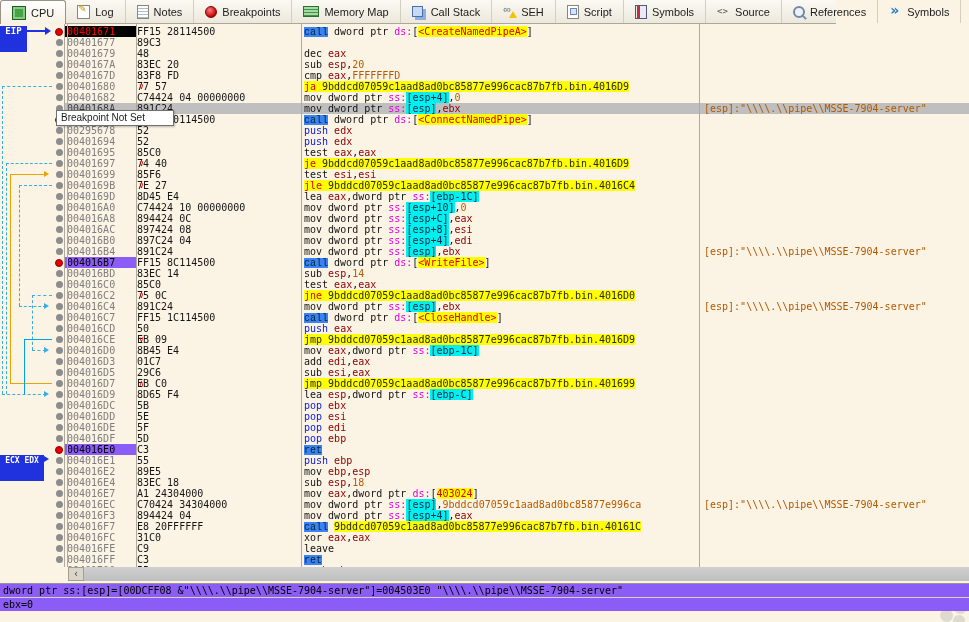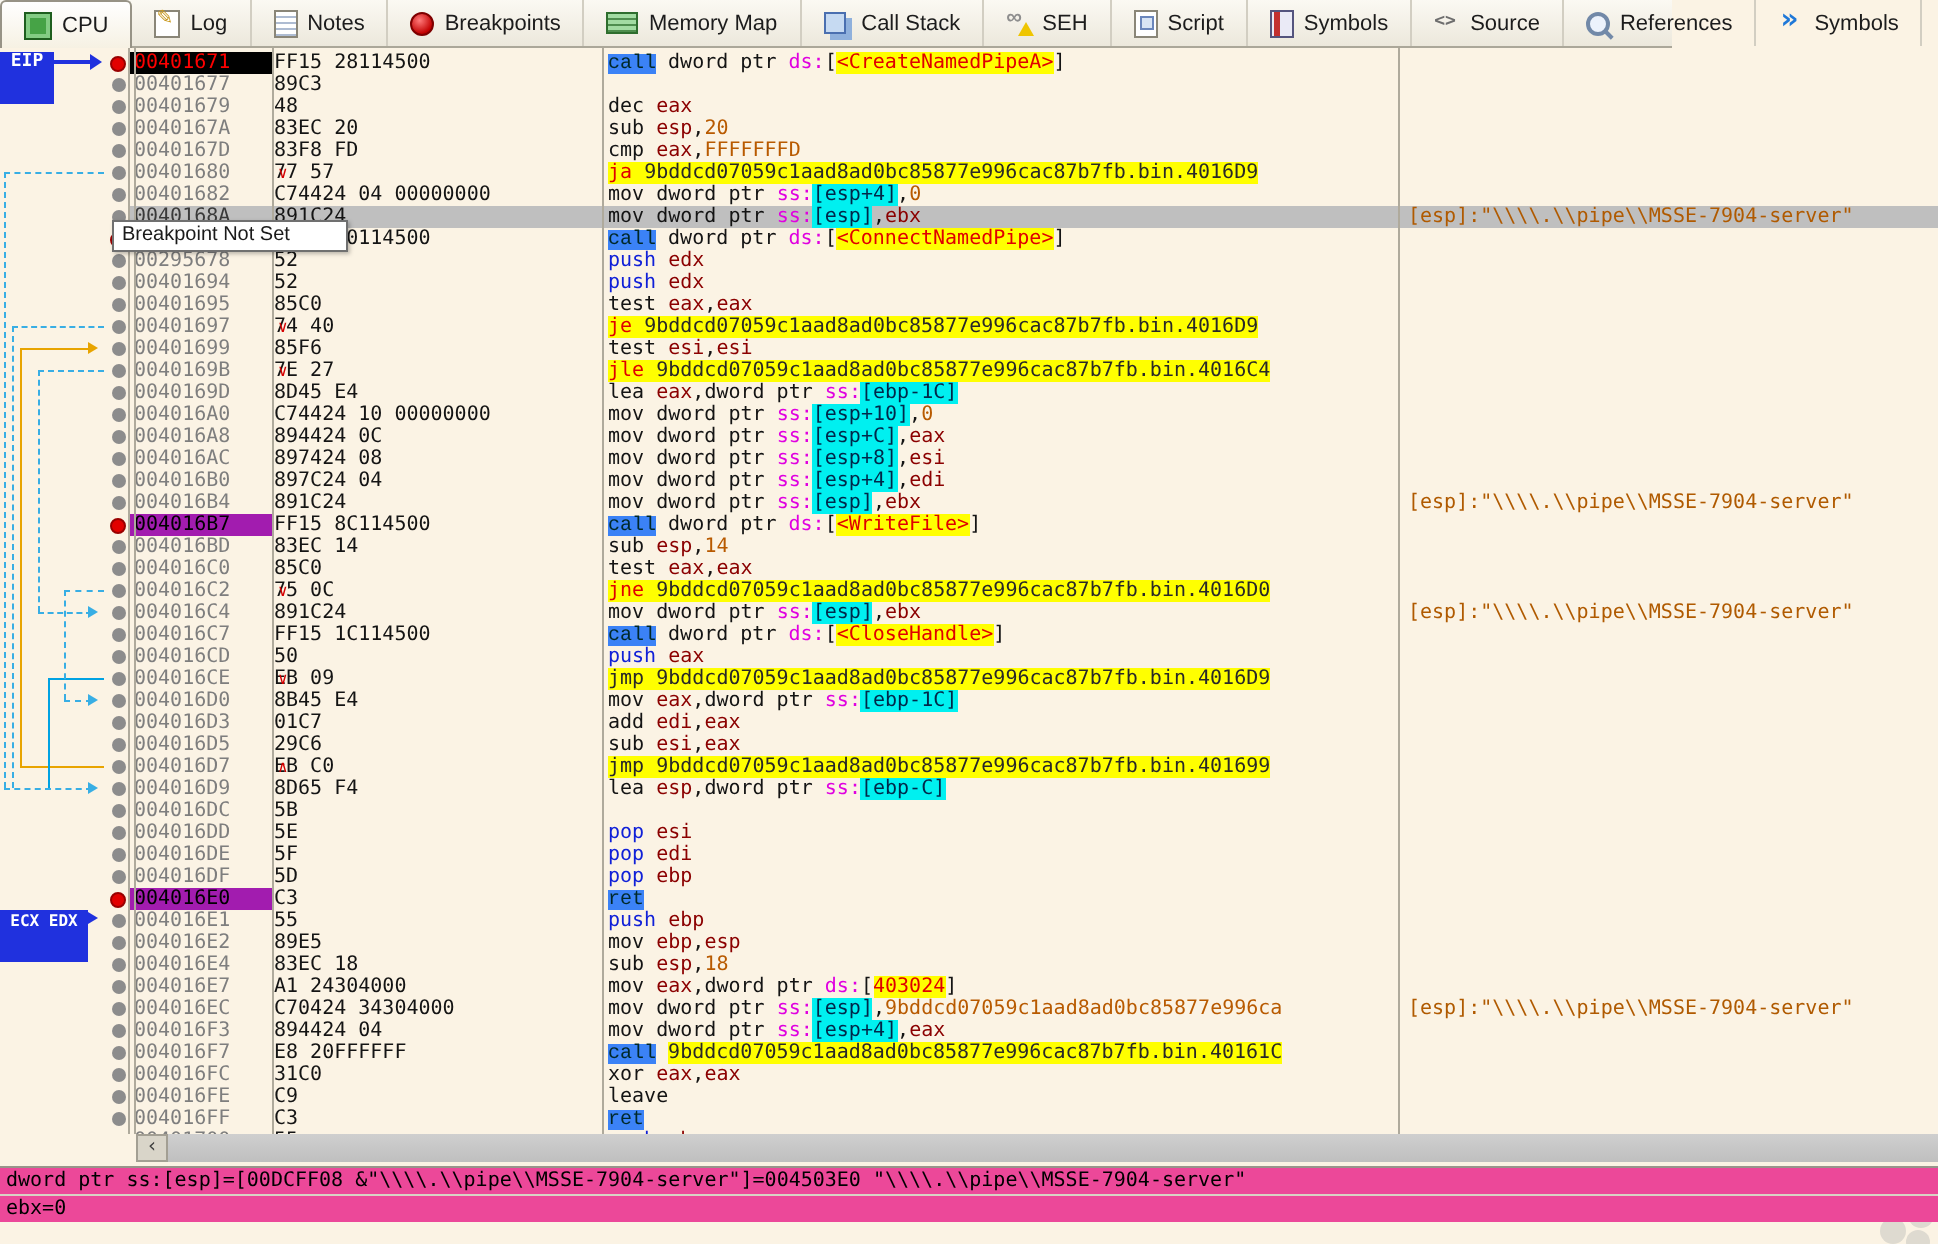--- a/index.html
+++ b/index.html
@@ -47,21 +47,21 @@
   
   .pane{position:absolute;left:0;top:24px;width:969px;height:543px;background:#FBF3E4;overflow:hidden;}
   #rows{position:absolute;left:0;top:2px;width:969px;}
   .row{display:grid;grid-template-columns:54px 10px 72px 165px 398px auto;height:11px;line-height:11px;white-space:pre;}
   .c-gut{position:relative;}
   .c-dot{display:flex;align-items:center;justify-content:center;}
   .dot{width:7px;height:7px;border-radius:50%;background:#8C8C8C;}
   .dot.red{background:#E20000;border:1px solid #900;width:6px;height:6px;}
   .c-addr{padding-left:3px;color:#7E7E7E;overflow:hidden;}
   .c-addr.cip{background:#000;color:#F00;}
-  .c-addr.bp{background:#a21caf;color:#000;}
+  .c-addr.bp{background:#8b5cf6;color:#000;}
   .row.sel .c-addr{color:#3A3A3A;}
   .row.sel .c-addr,.row.sel .c-bytes,.row.sel .c-instr,.row.sel .c-comm{background:#BFBFBF;}
   .c-bytes{padding-left:1px;color:#141414;position:relative;overflow:hidden;}
   .dir{position:absolute;left:3px;top:0;color:#D40000;font-size:8px;}
   .c-instr{padding-left:3px;overflow:hidden;}
   .c-comm{padding-left:5px;overflow:hidden;color:#B05A00;}
   
   .t-n{color:#141414;} .t-r{color:#8B0000;} .t-i{color:#B85A00;}
   .t-s{color:#E000E0;} .t-p{color:#1020D8;}
   .t-m{background:#00F0F0;color:#00284A;}
@@ -97,21 +97,21 @@
     font-family:"Liberation Sans",sans-serif;font-size:10px;color:#1A1A1A;
     line-height:14px;padding:0 4px;white-space:nowrap;box-shadow:1px 1px 2px rgba(0,0,0,.25);
   }
   
   .hscroll{position:absolute;left:68px;top:567px;width:901px;height:14px;background:#C6C6C6;z-index:7;display:flex;}
   .hs-btn{width:16px;height:14px;background:#D9D5C9;border:1px solid #A39F93;box-sizing:border-box;
     font-family:"DejaVu Sans",sans-serif;font-size:10px;color:#3E3E3E;text-align:center;line-height:12px;cursor:default;}
   .hs-track{flex:1;background:linear-gradient(#CFCFCF,#BFBFBF);}
   
   .infopane{position:absolute;left:0;top:583px;width:969px;z-index:7;}
-  .infoline{height:13px;line-height:13px;background:#ec4899;color:#000;padding-left:3px;white-space:pre;overflow:hidden;border-top:1px solid #98948A;}
+  .infoline{height:13px;line-height:13px;background:#8b5cf6;color:#000;padding-left:3px;white-space:pre;overflow:hidden;border-top:1px solid #98948A;}
   .infoline + .infoline{border-top:1px solid #D8D2C4;}
   
   .wm{position:absolute;border-radius:50%;background:#DEDAD0;z-index:1;}
 </style>
 </head>
 <body>
 
 <div class="tabbar" id="tabbar">
     <div class="tab active">
       <span class="icon cpu-icon"></span>
@@ -192,21 +192,21 @@
       <div class="row"><div class="c-gut"></div><div class="c-dot"><span class="dot"></span></div><div class="c-addr">004016C2</div><div class="c-bytes"><span class="dir">∨</span>75 0C</div><div class="c-instr"><span class="t-j">jne </span><span class="t-y">9bddcd07059c1aad8ad0bc85877e996cac87b7fb.bin.4016D0</span></div><div class="c-comm"></div></div>
       <div class="row"><div class="c-gut"></div><div class="c-dot"><span class="dot"></span></div><div class="c-addr">004016C4</div><div class="c-bytes">891C24</div><div class="c-instr"><span class="t-n">mov </span><span class="t-n">dword ptr </span><span class="t-s">ss:</span><span class="t-m">[esp]</span><span class="t-n">,</span><span class="t-r">ebx</span></div><div class="c-comm">[esp]:"\\\\.\\pipe\\MSSE-7904-server"</div></div>
       <div class="row"><div class="c-gut"></div><div class="c-dot"><span class="dot"></span></div><div class="c-addr">004016C7</div><div class="c-bytes">FF15 1C114500</div><div class="c-instr"><span class="t-c">call</span><span class="t-n"> dword ptr </span><span class="t-s">ds:</span><span class="t-n">[</span><span class="t-f">&lt;CloseHandle&gt;</span><span class="t-n">]</span></div><div class="c-comm"></div></div>
       <div class="row"><div class="c-gut"></div><div class="c-dot"><span class="dot"></span></div><div class="c-addr">004016CD</div><div class="c-bytes">50</div><div class="c-instr"><span class="t-p">push </span><span class="t-r">eax</span></div><div class="c-comm"></div></div>
       <div class="row"><div class="c-gut"></div><div class="c-dot"><span class="dot"></span></div><div class="c-addr">004016CE</div><div class="c-bytes"><span class="dir">∨</span>EB 09</div><div class="c-instr"><span class="t-u">jmp </span><span class="t-y">9bddcd07059c1aad8ad0bc85877e996cac87b7fb.bin.4016D9</span></div><div class="c-comm"></div></div>
       <div class="row"><div class="c-gut"></div><div class="c-dot"><span class="dot"></span></div><div class="c-addr">004016D0</div><div class="c-bytes">8B45 E4</div><div class="c-instr"><span class="t-n">mov </span><span class="t-r">eax</span><span class="t-n">,</span><span class="t-n">dword ptr </span><span class="t-s">ss:</span><span class="t-m">[ebp-1C]</span></div><div class="c-comm"></div></div>
       <div class="row"><div class="c-gut"></div><div class="c-dot"><span class="dot"></span></div><div class="c-addr">004016D3</div><div class="c-bytes">01C7</div><div class="c-instr"><span class="t-n">add </span><span class="t-r">edi</span><span class="t-n">,</span><span class="t-r">eax</span></div><div class="c-comm"></div></div>
       <div class="row"><div class="c-gut"></div><div class="c-dot"><span class="dot"></span></div><div class="c-addr">004016D5</div><div class="c-bytes">29C6</div><div class="c-instr"><span class="t-n">sub </span><span class="t-r">esi</span><span class="t-n">,</span><span class="t-r">eax</span></div><div class="c-comm"></div></div>
       <div class="row"><div class="c-gut"></div><div class="c-dot"><span class="dot"></span></div><div class="c-addr">004016D7</div><div class="c-bytes"><span class="dir">∧</span>EB C0</div><div class="c-instr"><span class="t-u">jmp </span><span class="t-y">9bddcd07059c1aad8ad0bc85877e996cac87b7fb.bin.401699</span></div><div class="c-comm"></div></div>
       <div class="row"><div class="c-gut"></div><div class="c-dot"><span class="dot"></span></div><div class="c-addr">004016D9</div><div class="c-bytes">8D65 F4</div><div class="c-instr"><span class="t-n">lea </span><span class="t-r">esp</span><span class="t-n">,</span><span class="t-n">dword ptr </span><span class="t-s">ss:</span><span class="t-m">[ebp-C]</span></div><div class="c-comm"></div></div>
-      <div class="row"><div class="c-gut"></div><div class="c-dot"><span class="dot"></span></div><div class="c-addr">004016DC</div><div class="c-bytes">5B</div><div class="c-comm"></div></div>
+      <div class="row"><div class="c-gut"></div><div class="c-dot"><span class="dot"></span></div><div class="c-addr">004016DC</div><div class="c-bytes">5B</div><div class="c-instr"><span class="t-p">pop </span><span class="t-r">ebx</span></div><div class="c-comm"></div></div>
       <div class="row"><div class="c-gut"></div><div class="c-dot"><span class="dot"></span></div><div class="c-addr">004016DD</div><div class="c-bytes">5E</div><div class="c-instr"><span class="t-p">pop </span><span class="t-r">esi</span></div><div class="c-comm"></div></div>
       <div class="row"><div class="c-gut"></div><div class="c-dot"><span class="dot"></span></div><div class="c-addr">004016DE</div><div class="c-bytes">5F</div><div class="c-instr"><span class="t-p">pop </span><span class="t-r">edi</span></div><div class="c-comm"></div></div>
       <div class="row"><div class="c-gut"></div><div class="c-dot"><span class="dot"></span></div><div class="c-addr">004016DF</div><div class="c-bytes">5D</div><div class="c-instr"><span class="t-p">pop </span><span class="t-r">ebp</span></div><div class="c-comm"></div></div>
       <div class="row"><div class="c-gut"></div><div class="c-dot"><span class="dot red"></span></div><div class="c-addr bp">004016E0</div><div class="c-bytes">C3</div><div class="c-instr"><span class="t-c">ret</span></div><div class="c-comm"></div></div>
       <div class="row"><div class="c-gut"></div><div class="c-dot"><span class="dot"></span></div><div class="c-addr">004016E1</div><div class="c-bytes">55</div><div class="c-instr"><span class="t-p">push </span><span class="t-r">ebp</span></div><div class="c-comm"></div></div>
       <div class="row"><div class="c-gut"></div><div class="c-dot"><span class="dot"></span></div><div class="c-addr">004016E2</div><div class="c-bytes">89E5</div><div class="c-instr"><span class="t-n">mov </span><span class="t-r">ebp</span><span class="t-n">,</span><span class="t-r">esp</span></div><div class="c-comm"></div></div>
       <div class="row"><div class="c-gut"></div><div class="c-dot"><span class="dot"></span></div><div class="c-addr">004016E4</div><div class="c-bytes">83EC 18</div><div class="c-instr"><span class="t-n">sub </span><span class="t-r">esp</span><span class="t-n">,</span><span class="t-i">18</span></div><div class="c-comm"></div></div>
       <div class="row"><div class="c-gut"></div><div class="c-dot"><span class="dot"></span></div><div class="c-addr">004016E7</div><div class="c-bytes">A1 24304000</div><div class="c-instr"><span class="t-n">mov </span><span class="t-r">eax</span><span class="t-n">,</span><span class="t-n">dword ptr </span><span class="t-s">ds:</span><span class="t-n">[</span><span class="t-a">403024</span><span class="t-n">]</span></div><div class="c-comm"></div></div>
       <div class="row"><div class="c-gut"></div><div class="c-dot"><span class="dot"></span></div><div class="c-addr">004016EC</div><div class="c-bytes">C70424 34304000</div><div class="c-instr"><span class="t-n">mov </span><span class="t-n">dword ptr </span><span class="t-s">ss:</span><span class="t-m">[esp]</span><span class="t-n">,</span><span class="t-i">9bddcd07059c1aad8ad0bc85877e996ca</span></div><div class="c-comm">[esp]:"\\\\.\\pipe\\MSSE-7904-server"</div></div>
       <div class="row"><div class="c-gut"></div><div class="c-dot"><span class="dot"></span></div><div class="c-addr">004016F3</div><div class="c-bytes">894424 04</div><div class="c-instr"><span class="t-n">mov </span><span class="t-n">dword ptr </span><span class="t-s">ss:</span><span class="t-m">[esp+4]</span><span class="t-n">,</span><span class="t-r">eax</span></div><div class="c-comm"></div></div>

